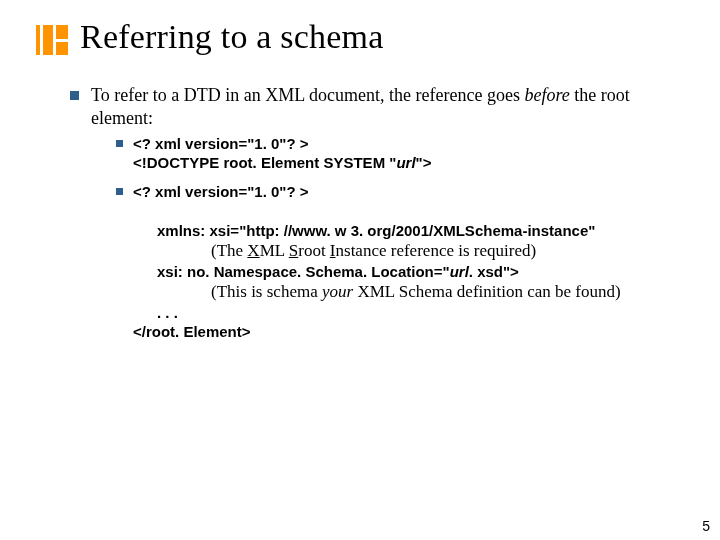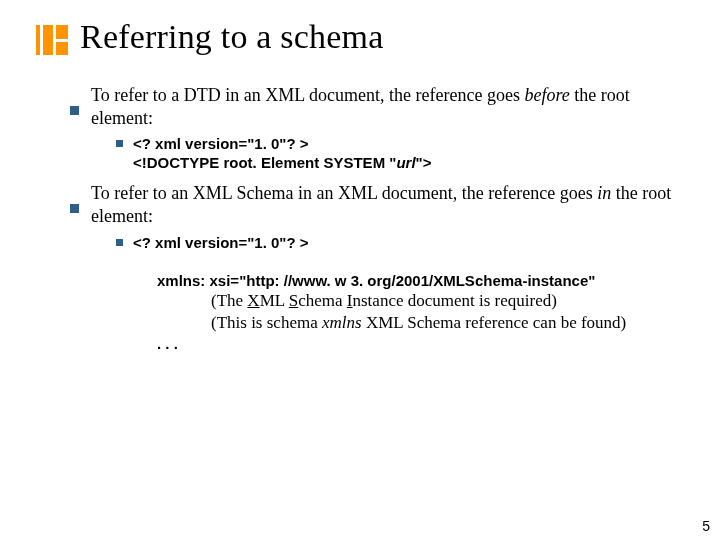--- a/index.html
+++ b/index.html
@@ -37,21 +37,21 @@
   .title {
     font-size: 34px;
     font-weight: 400;
     letter-spacing: 0.2px;
   }
   .body {
     padding: 28px 28px 0 70px;
     font-size: 18px;
     line-height: 1.28;
   }
-  .lvl1 { display:flex; margin-bottom: 2px; align-items: center; }
+  .lvl1 { display:flex; margin-bottom: 2px; }
   .lvl1 .bullet, .lvl2 .bullet {
     width: 9px; height: 9px; background: #2e5f8a;
     flex: 0 0 auto; margin-top: 7px; margin-right: 12px;
   }
   .lvl1 .txt { flex: 1 1 auto; }
   .lvl1 .txt i { font-style: italic; }
   .lvl2 {
     display:flex;
     margin: 4px 0 10px 46px;
     font-family: Verdana, Geneva, sans-serif;
@@ -107,35 +107,31 @@
     </div>
 
     <div class="lvl2">
       <div class="bullet"></div>
       <div class="txt">
         <span>&lt;? xml version="1. 0"? &gt;</span><br>
         <span>&lt;!DOCTYPE root. Element SYSTEM "</span><span class="ital">url</span><span>"&gt;</span><br>
       </div>
     </div>
 
-    <div class="lvl1">
-      <div class="bullet"></div>
-      <div class="txt">
-        <span>To refer to an XML Schema in an XML document, the reference goes </span><i>in</i><span> the root element:</span>
-      </div>
-    </div>
 
     <div class="lvl2">
       <div class="bullet"></div>
       <div class="txt">
         <span>&lt;? xml version="1. 0"? &gt;</span><br>
         <br>
         <span class="indent1">xmlns: xsi="http: //www. w 3. org/2001/XMLSchema-instance"</span>
-        <span class="indent2 norm"><span>(The </span><span class="u">X</span><span>ML </span><span class="u">S</span><span>chema </span><span class="u">I</span><span>nstance document is required)</span></span>
-        <span class="indent2 norm"><span>(This is schema </span><span class="i">xmlns</span><span> XML Schema reference can be found)</span></span>
+        <span class="indent2 norm"><span>(The </span><span class="u">X</span><span>ML </span><span class="u">S</span><span>root </span><span class="u">I</span><span>nstance reference is required)</span></span>
+        <span class="indent1"><span>xsi: no. Namespace. Schema. Location="</span><span class="ital">url</span><span>. xsd"&gt;</span></span>
+        <span class="indent2 norm"><span>(This is schema </span><span class="i">your</span><span> XML Schema definition can be found)</span></span>
         <span class="indent1">. . .</span>
+        <span>&lt;/root. Element&gt;</span>
       </div>
     </div>
 
   </div>
 
   <div class="pageno">5</div>
 </div>
 
 </body></html>

